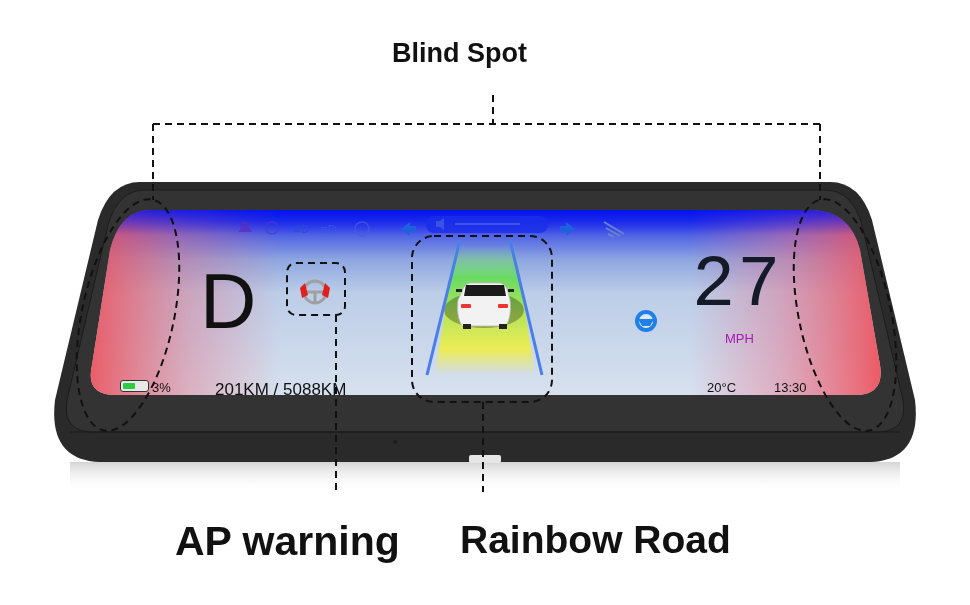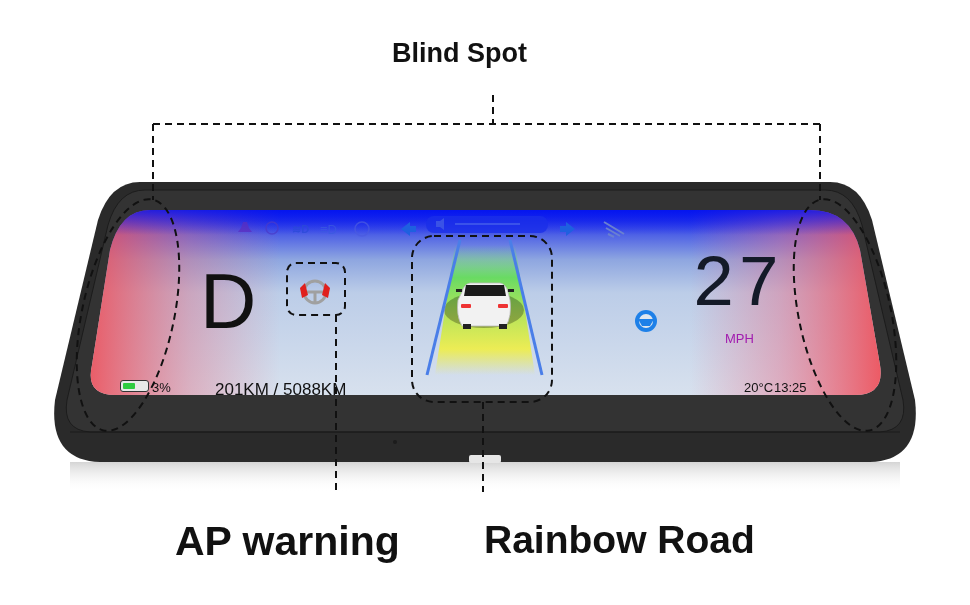--- a/index.html
+++ b/index.html
@@ -1,29 +1,29 @@
 <!DOCTYPE html>
 <html><head>
 <meta charset="utf-8">
 <style>
   html,body{margin:0;padding:0;background:#fff;}
   body{width:970px;height:605px;position:relative;overflow:hidden;font-family:"Liberation Sans",sans-serif;}
   .callout{position:absolute;font-weight:bold;color:#111;font-family:"Liberation Sans",sans-serif;white-space:nowrap;}
   #title-blind{left:392px;top:38px;font-size:27px;}
   #title-ap{left:175px;top:518px;font-size:41px;}
-  #title-rainbow{left:484px;top:518px;font-size:39px;}
+  #title-rainbow{left:460px;top:518px;font-size:39px;}
   svg.overlay{position:absolute;left:0;top:0;pointer-events:none;}
   .device{position:absolute;left:0;top:0;}
   .screen-text{position:absolute;color:#111;font-family:"Liberation Sans",sans-serif;}
   #gear{left:200px;top:262px;font-size:78px;font-weight:300;line-height:1;}
   #speed{left:692px;top:250px;font-size:72px;line-height:1;letter-spacing:2px;font-family:Liberation Mono, monospace;font-weight:300;color:#141a28;}
   #unit{left:725px;top:331px;font-size:13px;color:#a21caf;}
   #battery-pct{left:152px;top:380px;font-size:13px;}
   #odo{left:215px;top:380px;font-size:17px;}
-  #temp{left:707px;top:380px;font-size:13px;margin-left:37px;}
+  #temp{left:707px;top:380px;font-size:13px;}
   #clock{left:774px;top:380px;font-size:13px;}
   .battery{position:absolute;left:120px;top:380px;width:29px;height:12px;border:1px solid #333;border-radius:3px;background:#e8e8e8;box-sizing:border-box;}
   .battery .fill{position:absolute;left:2px;top:2px;bottom:2px;width:12px;background:#2ecc40;border-radius:1px;}
 </style>
 </head>
 <body>
 
 <svg class="device" width="970" height="605" viewBox="0 0 970 605">
   <defs>
     <linearGradient id="screenV" x1="0" y1="0" x2="0" y2="1">
@@ -146,17 +146,17 @@
 
 <div class="screen-text" id="gear">D</div>
 <div class="screen-text" id="speed">27</div>
 <div class="screen-text" id="unit">MPH</div>
 <div class="battery">
     <div class="fill"></div>
   </div>
 <div class="screen-text" id="battery-pct">3%</div>
 <div class="screen-text" id="odo">201KM / 5088KM</div>
 <div class="screen-text" id="temp">20°C</div>
-<div class="screen-text" id="clock">13:25</div>
+<div class="screen-text" id="clock">13:30</div>
 
 <div class="callout" id="title-blind">Blind Spot</div>
 <div class="callout" id="title-ap">AP warning</div>
 <div class="callout" id="title-rainbow">Rainbow Road</div>
 
 </body></html>

